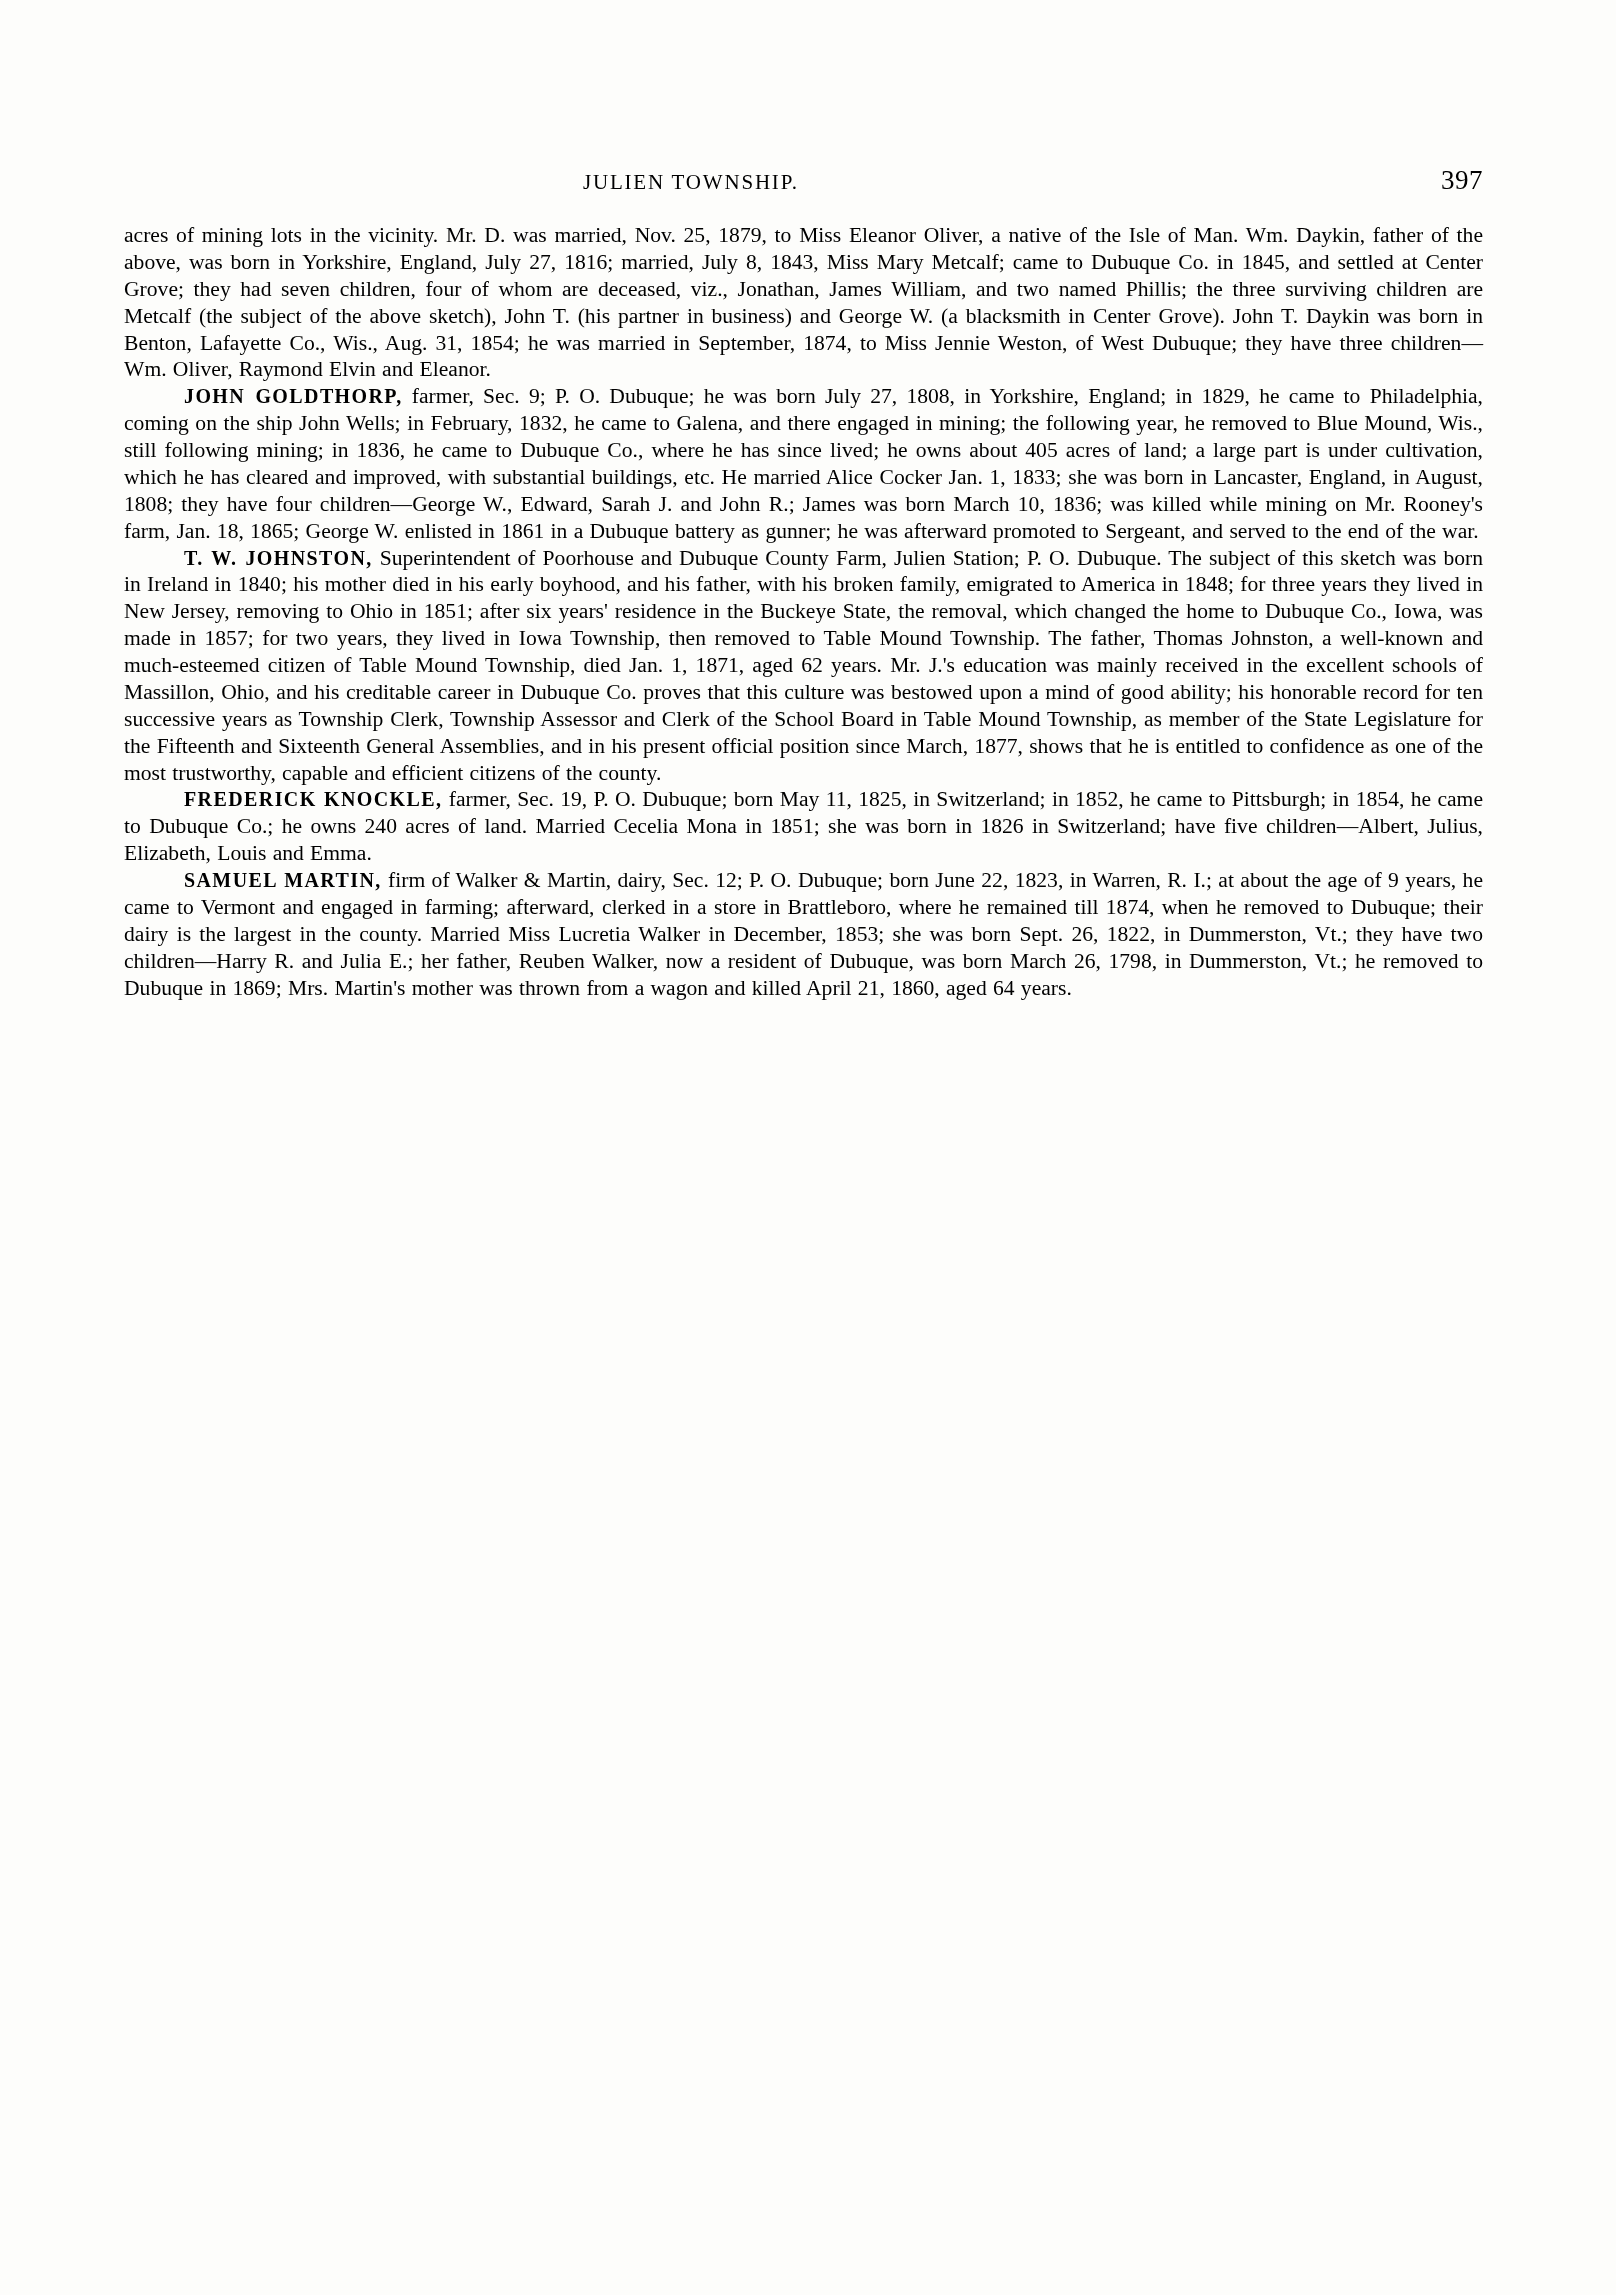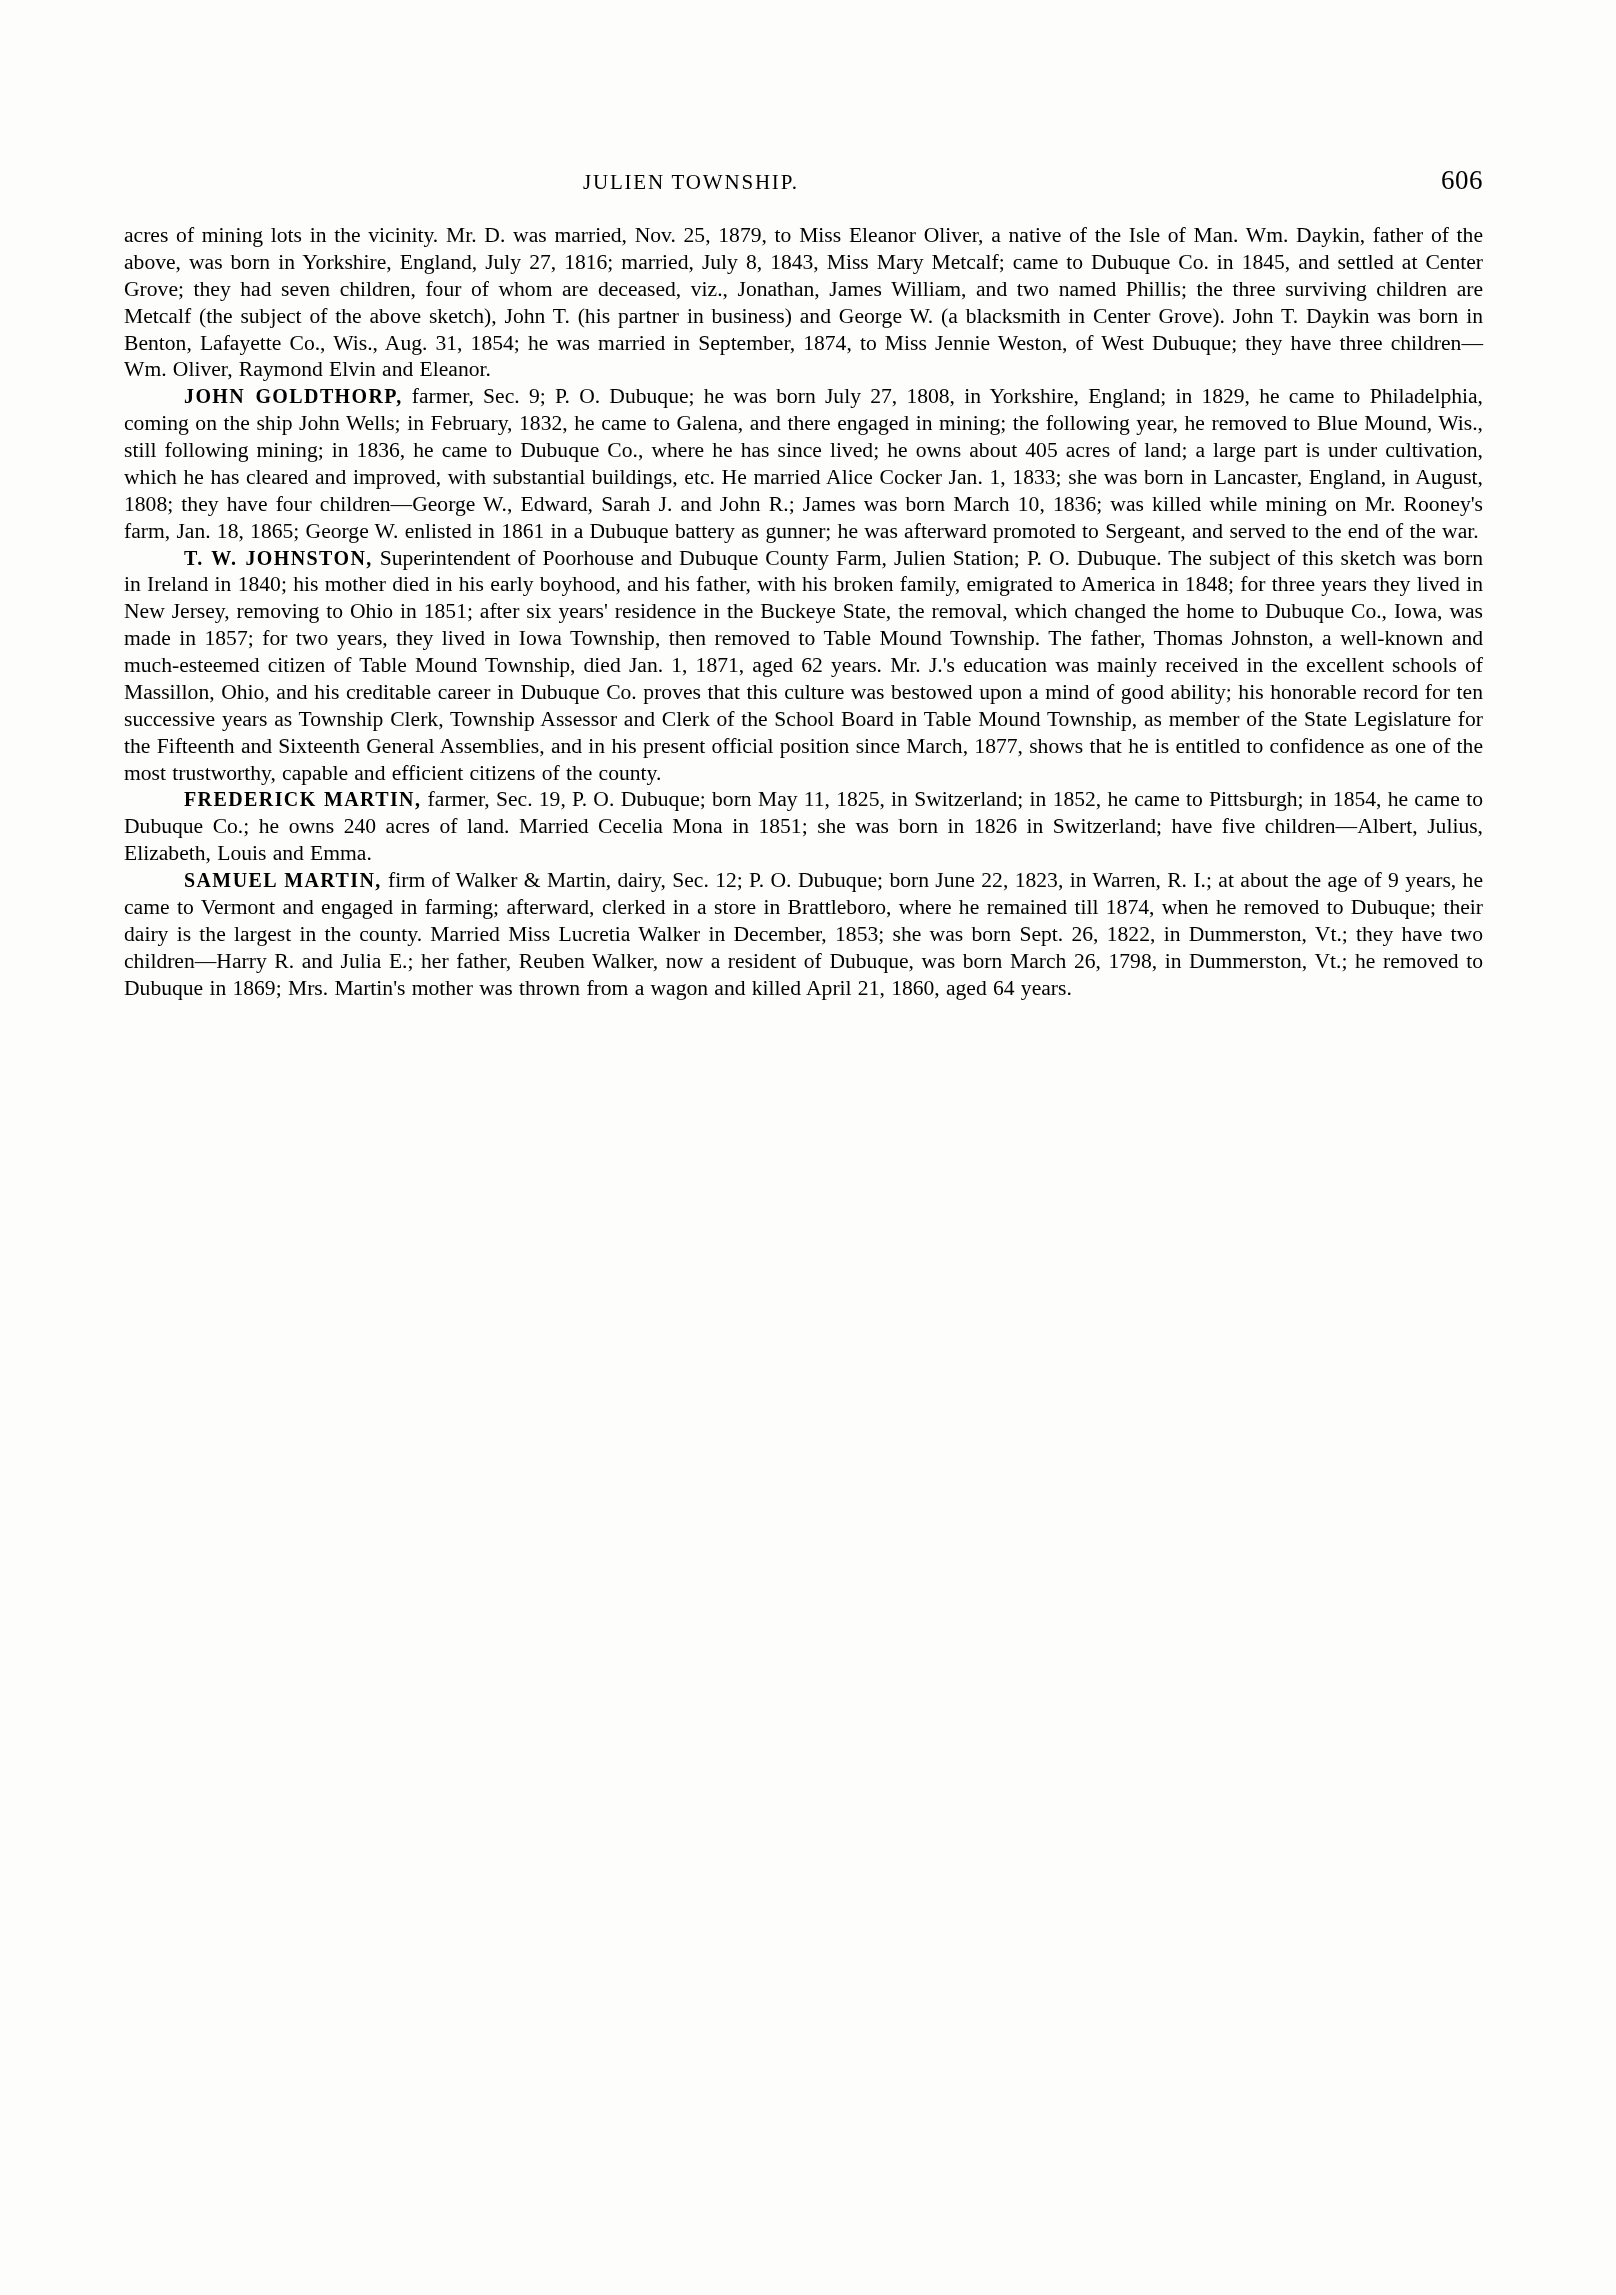--- a/index.html
+++ b/index.html
@@ -66,29 +66,29 @@
   }
 </style>
 </head>
 <body>
 
 <div class="page">
   <div class="content">
 
     <div class="running-head">
       <span class="running-title">JULIEN TOWNSHIP.</span>
-      <span class="page-number">606</span>
+      <span class="page-number">397</span>
     </div>
 
     <p class="para"><span>acres of mining lots in the vicinity. Mr. D. was married, Nov. 25, 1879, to Miss Eleanor Oliver, a native of the Isle of Man. Wm. Daykin, father of the above, was born in Yorkshire, England, July 27, 1816; married, July 8, 1843, Miss Mary Metcalf; came to Dubuque Co. in 1845, and settled at Center Grove; they had seven children, four of whom are deceased, viz., Jonathan, James William, and two named Phillis; the three surviving children are Metcalf (the subject of the above sketch), John T. (his partner in business) and George W. (a blacksmith in Center Grove). John T. Daykin was born in Benton, Lafayette Co., Wis., Aug. 31, 1854; he was married in September, 1874, to Miss Jennie Weston, of West Dubuque; they have three children—Wm. Oliver, Raymond Elvin and Eleanor.</span></p>
 
     <p class="para entry"><span class="name">JOHN GOLDTHORP,</span><span> farmer, Sec. 9; P. O. Dubuque; he was born July 27, 1808, in Yorkshire, England; in 1829, he came to Philadelphia, coming on the ship John Wells; in February, 1832, he came to Galena, and there engaged in mining; the following year, he removed to Blue Mound, Wis., still following mining; in 1836, he came to Dubuque Co., where he has since lived; he owns about 405 acres of land; a large part is under cultivation, which he has cleared and improved, with substantial buildings, etc. He married Alice Cocker Jan. 1, 1833; she was born in Lancaster, England, in August, 1808; they have four children—George W., Edward, Sarah J. and John R.; James was born March 10, 1836; was killed while mining on Mr. Rooney's farm, Jan. 18, 1865; George W. enlisted in 1861 in a Dubuque battery as gunner; he was afterward promoted to Sergeant, and served to the end of the war.</span></p>
 
     <p class="para entry"><span class="name">T. W. JOHNSTON,</span><span> Superintendent of Poorhouse and Dubuque County Farm, Julien Station; P. O. Dubuque. The subject of this sketch was born in Ireland in 1840; his mother died in his early boyhood, and his father, with his broken family, emigrated to America in 1848; for three years they lived in New Jersey, removing to Ohio in 1851; after six years' residence in the Buckeye State, the removal, which changed the home to Dubuque Co., Iowa, was made in 1857; for two years, they lived in Iowa Township, then removed to Table Mound Township. The father, Thomas Johnston, a well-known and much-esteemed citizen of Table Mound Township, died Jan. 1, 1871, aged 62 years. Mr. J.'s education was mainly received in the excellent schools of Massillon, Ohio, and his creditable career in Dubuque Co. proves that this culture was bestowed upon a mind of good ability; his honorable record for ten successive years as Township Clerk, Township Assessor and Clerk of the School Board in Table Mound Township, as member of the State Legislature for the Fifteenth and Sixteenth General Assemblies, and in his present official position since March, 1877, shows that he is entitled to confidence as one of the most trustworthy, capable and efficient citizens of the county.</span></p>
 
-    <p class="para entry"><span class="name">FREDERICK MARTIN,</span><span> farmer, Sec. 19, P. O. Dubuque; born May 11, 1825, in Switzerland; in 1852, he came to Pittsburgh; in 1854, he came to Dubuque Co.; he owns 240 acres of land. Married Cecelia Mona in 1851; she was born in 1826 in Switzerland; have five children—Albert, Julius, Elizabeth, Louis and Emma.</span></p>
+    <p class="para entry"><span class="name">FREDERICK KNOCKLE,</span><span> farmer, Sec. 19, P. O. Dubuque; born May 11, 1825, in Switzerland; in 1852, he came to Pittsburgh; in 1854, he came to Dubuque Co.; he owns 240 acres of land. Married Cecelia Mona in 1851; she was born in 1826 in Switzerland; have five children—Albert, Julius, Elizabeth, Louis and Emma.</span></p>
 
     <p class="para entry"><span class="name">SAMUEL MARTIN,</span><span> firm of Walker &amp; Martin, dairy, Sec. 12; P. O. Dubuque; born June 22, 1823, in Warren, R. I.; at about the age of 9 years, he came to Vermont and engaged in farming; afterward, clerked in a store in Brattleboro, where he remained till 1874, when he removed to Dubuque; their dairy is the largest in the county. Married Miss Lucretia Walker in December, 1853; she was born Sept. 26, 1822, in Dummerston, Vt.; they have two children—Harry R. and Julia E.; her father, Reuben Walker, now a resident of Dubuque, was born March 26, 1798, in Dummerston, Vt.; he removed to Dubuque in 1869; Mrs. Martin's mother was thrown from a wagon and killed April 21, 1860, aged 64 years.</span></p>
 
 
   </div>
 </div>
 
 
 </body></html>

